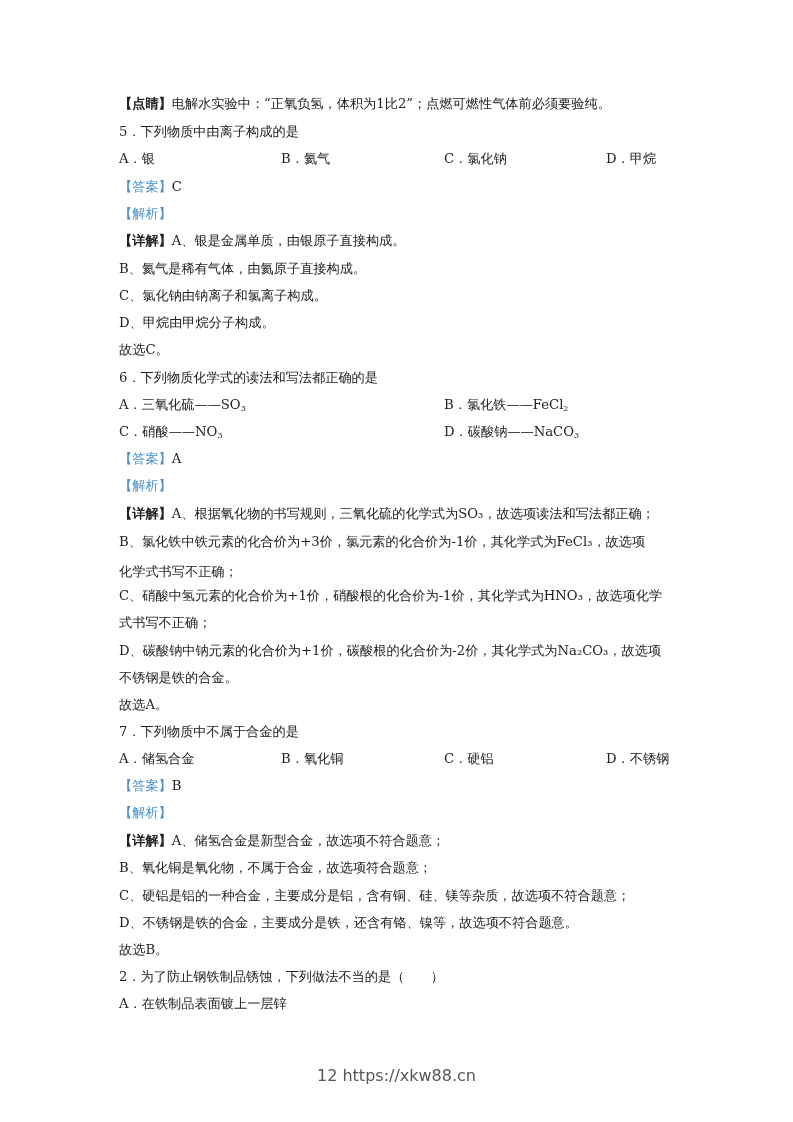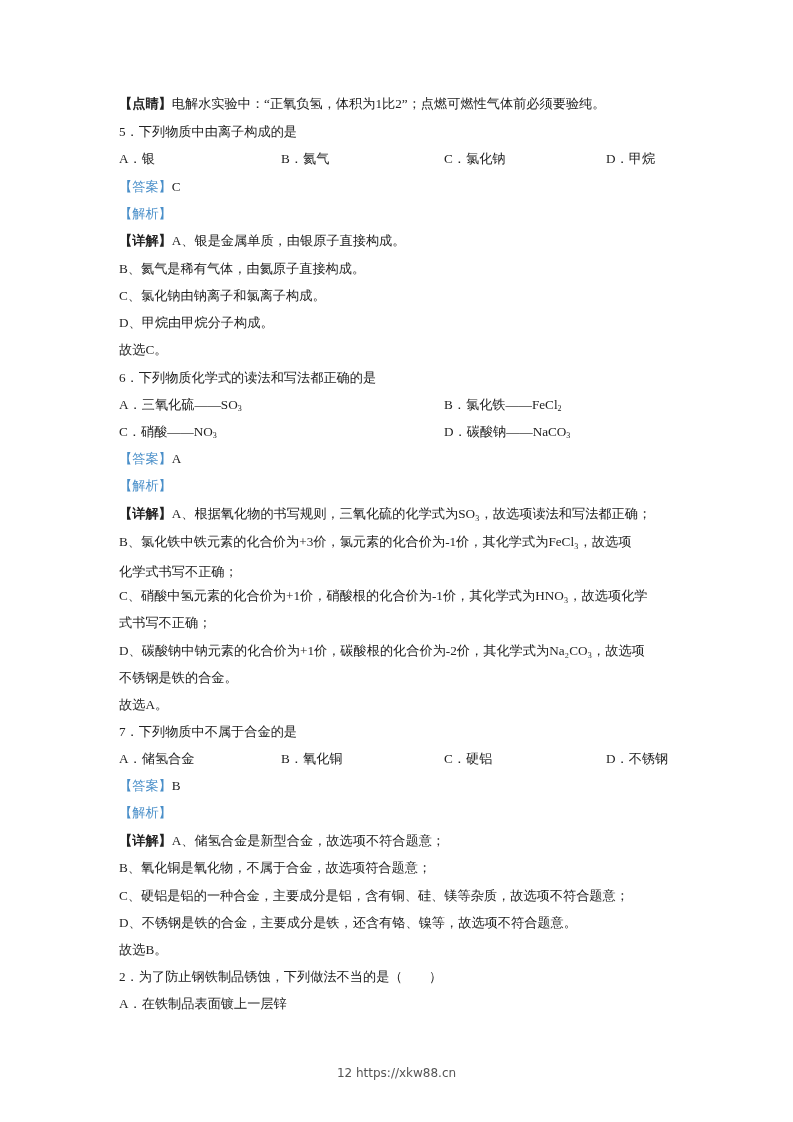--- a/index.html
+++ b/index.html
@@ -1,24 +1,24 @@
 <!DOCTYPE html>
 <html><head>
 <meta charset="utf-8">
 <style>
   html, body { margin: 0; padding: 0; background: #ffffff; }
   body { width: 793px; height: 1122px; position: relative; overflow: hidden;
          font-family: "DejaVu Serif", "Liberation Serif", serif; color: #222; }
-  .line { position: absolute; left: 119px; font-size: 13.2px; line-height: 18px; white-space: nowrap; font-family: Liberation Serif, serif; }
+  .line { position: absolute; left: 119px; font-size: 13.2px; line-height: 18px; white-space: nowrap; }
   .blue { color: #4a8fc9; }
   .bold { font-weight: bold; }
   .opt { position: absolute; }
   sub { font-size: 8px; vertical-align: -2px; }
   .footer { position: absolute; top: 1066px; left: 0; width: 793px; text-align: center;
-            font-family: "DejaVu Sans", "Liberation Sans", sans-serif; font-size: 12px; color: #555; }
+            font-family: "DejaVu Sans", "Liberation Sans", sans-serif; font-size: 16px; color: #555; }
 </style>
 </head>
 <body>
 
 <div>
   <div class="line" style="top:95px">
     <span class="bold">【点睛】</span><span>电解水实验中：“正氧负氢，体积为1比2”；点燃可燃性气体前必须要验纯。</span>
   </div>
 
   <div class="line" style="top:123px">5．下列物质中由离子构成的是</div>

